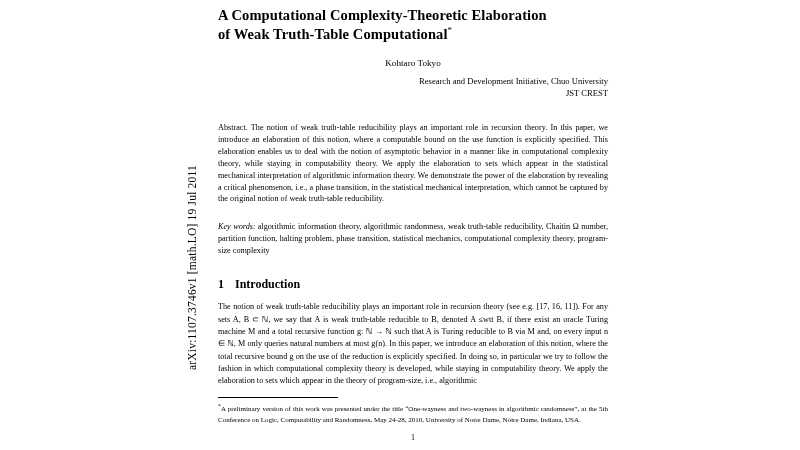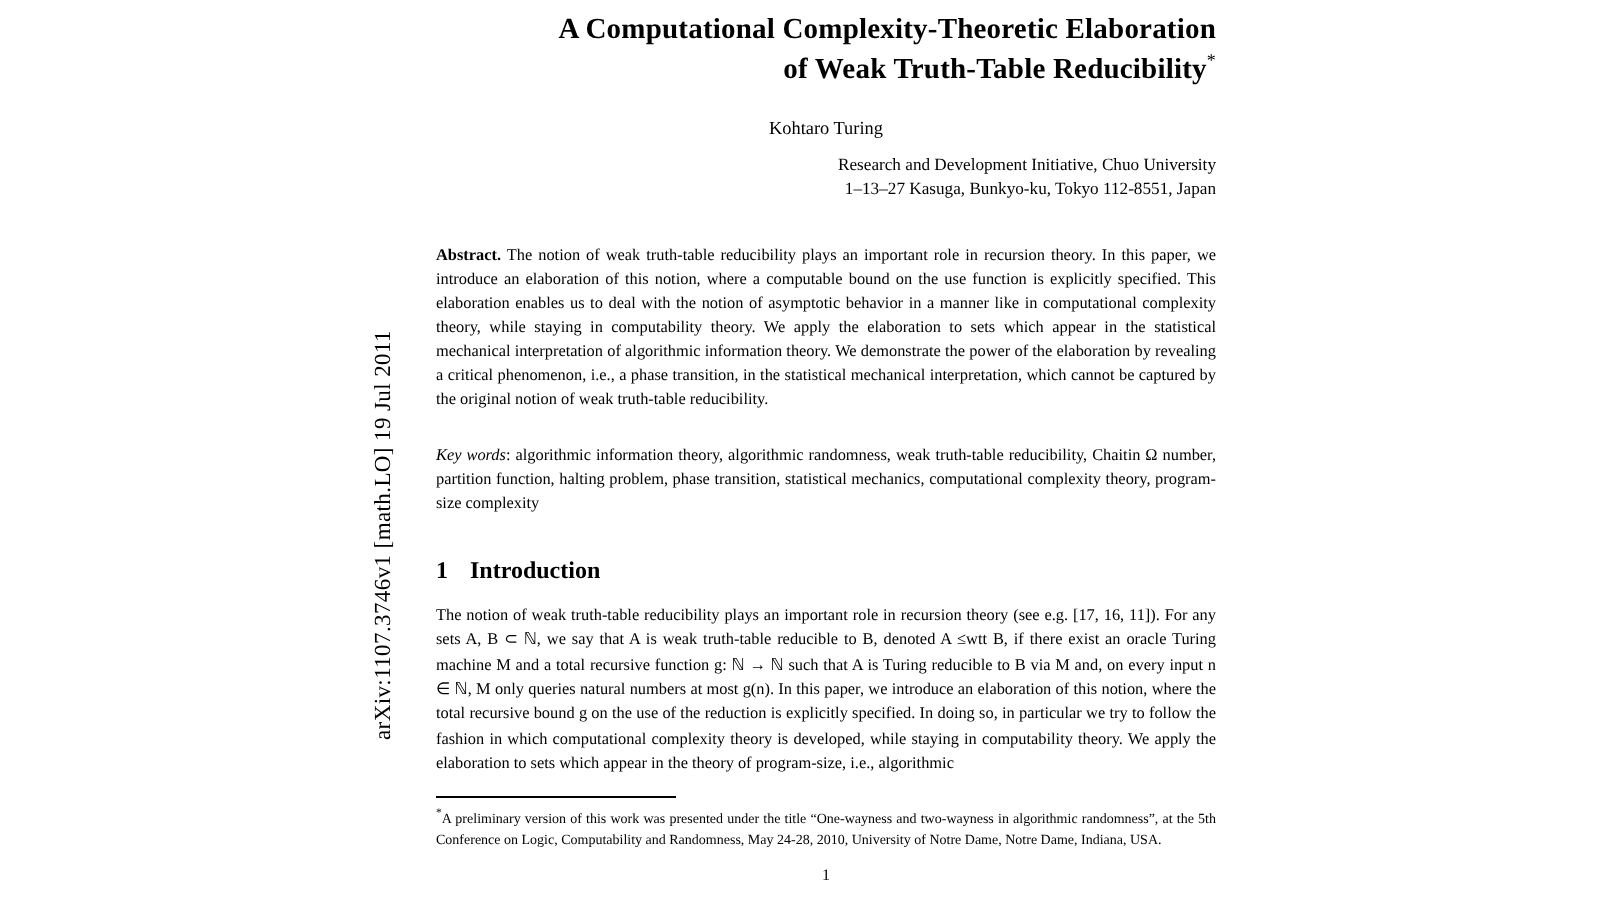--- a/index.html
+++ b/index.html
@@ -38,21 +38,21 @@
 
   .content {
     position: absolute;
     left: 218px;
     top: 0;
     width: 390px;
     height: 450px;
   }
 
   .title {
-    text-align: right;
+    text-align: left;
     font-size: 14.5px;
     font-weight: bold;
     line-height: 1.32;
     margin-top: 6px;
     letter-spacing: 0.1px;
   }
   .title sup {
     font-size: 9px;
     font-weight: normal;
     vertical-align: super;
@@ -71,21 +71,21 @@
   }
   .affil div { white-space: nowrap; }
 
   .abstract {
     margin-top: 22px;
     font-size: 8.2px;
     line-height: 1.46;
     text-align: justify;
     text-justify: inter-word;
   }
-  .abstract b { font-weight: bold; margin-top: 40px; }
+  .abstract b { font-weight: normal; margin-top: 40px; }
 
   .keywords {
     margin-top: 16px;
     font-size: 8.2px;
     line-height: 1.46;
     text-align: justify;
   }
   .keywords i { }
 
   .section-head {
@@ -129,28 +129,28 @@
 <body>
 
 <div class="page">
 
   <div class="arxiv-stamp">arXiv:1107.3746v1  [math.LO]  19 Jul 2011</div>
 
   <div class="content">
 
     <div class="title">
       <span>A Computational Complexity-Theoretic Elaboration</span><br>
-      <span>of Weak Truth-Table Reducibility</span><sup>*</sup>
+      <span>of Weak Truth-Table Computational</span><sup>*</sup>
     </div>
 
-    <div class="author">Kohtaro Turing</div>
+    <div class="author">Kohtaro Tokyo</div>
 
     <div class="affil">
       <div>Research and Development Initiative, Chuo University</div>
-      <div>1–13–27 Kasuga, Bunkyo-ku, Tokyo 112-8551, Japan</div>
+      <div>JST CREST</div>
     </div>
 
     <div class="abstract">
       <b>Abstract.</b>
       <span>The notion of weak truth-table reducibility plays an important role in recursion theory. In this paper, we introduce an elaboration of this notion, where a computable bound on the use function is explicitly specified. This elaboration enables us to deal with the notion of asymptotic behavior in a manner like in computational complexity theory, while staying in computability theory. We apply the elaboration to sets which appear in the statistical mechanical interpretation of algorithmic information theory. We demonstrate the power of the elaboration by revealing a critical phenomenon, i.e., a phase transition, in the statistical mechanical interpretation, which cannot be captured by the original notion of weak truth-table reducibility.</span>
     </div>
 
     <div class="keywords">
       <i>Key words</i><span>: algorithmic information theory, algorithmic randomness, weak truth-table reducibility, Chaitin Ω number, partition function, halting problem, phase transition, statistical mechanics, computational complexity theory, program-size complexity</span>
     </div>

